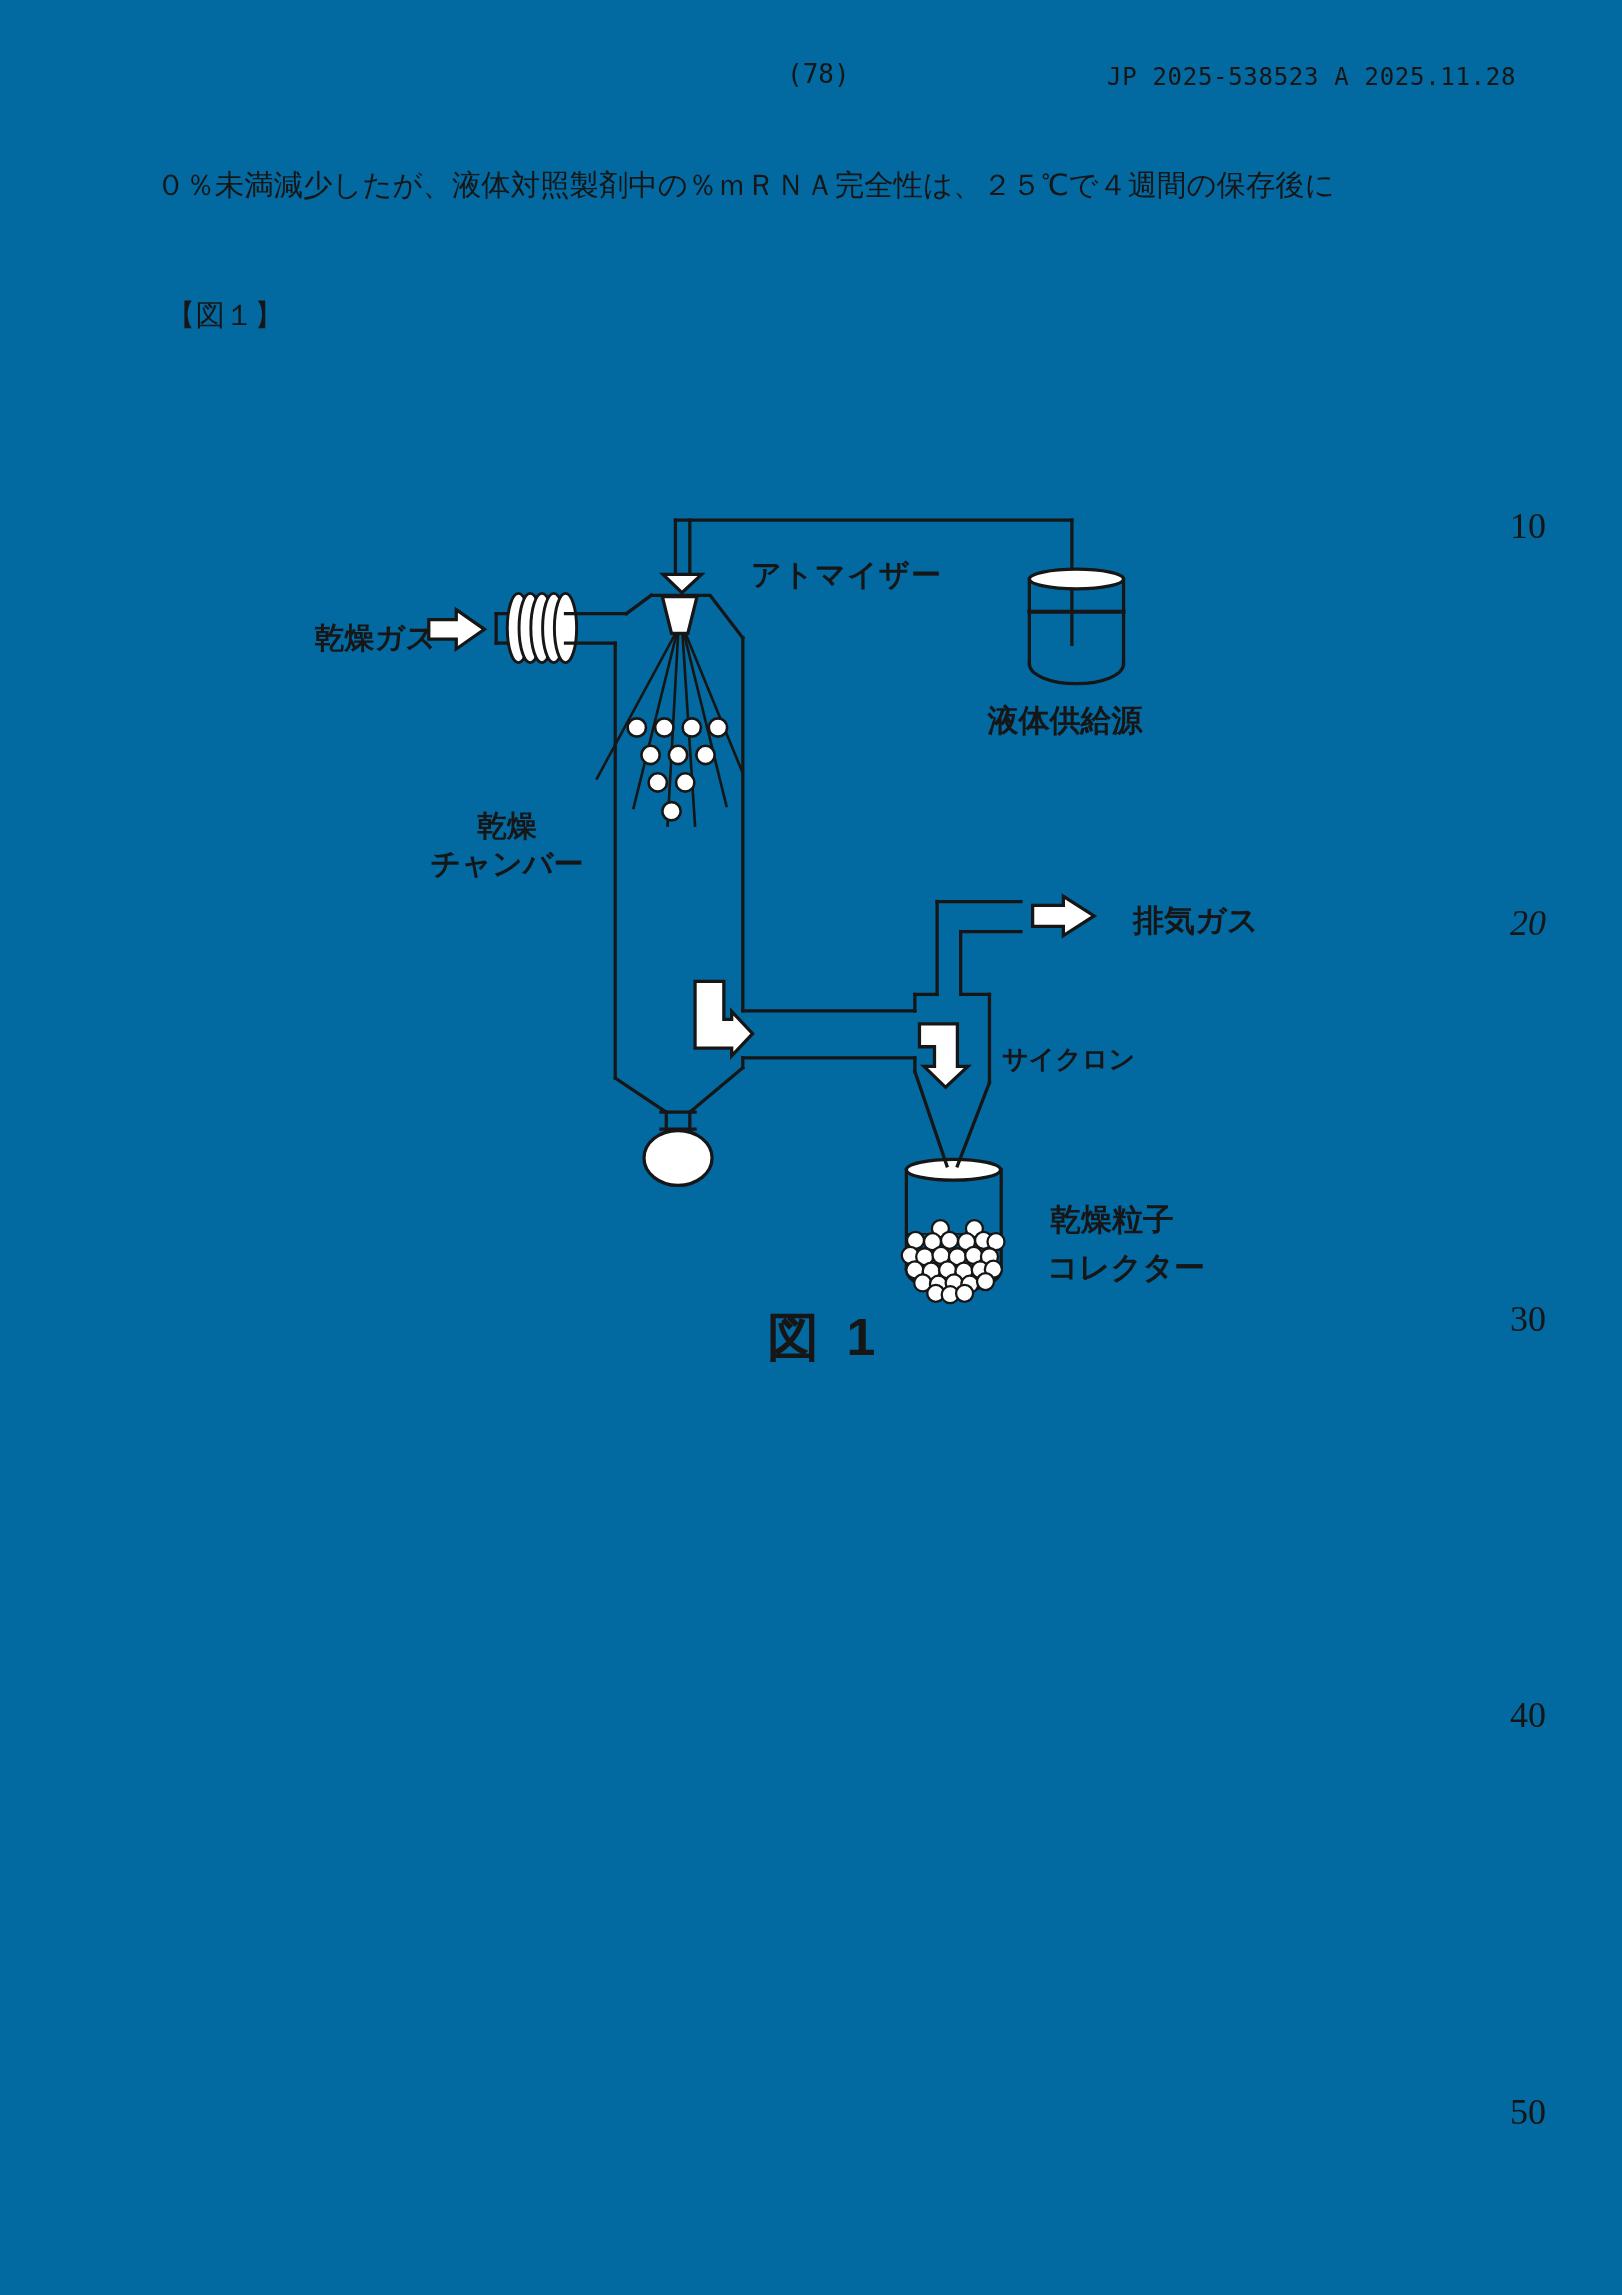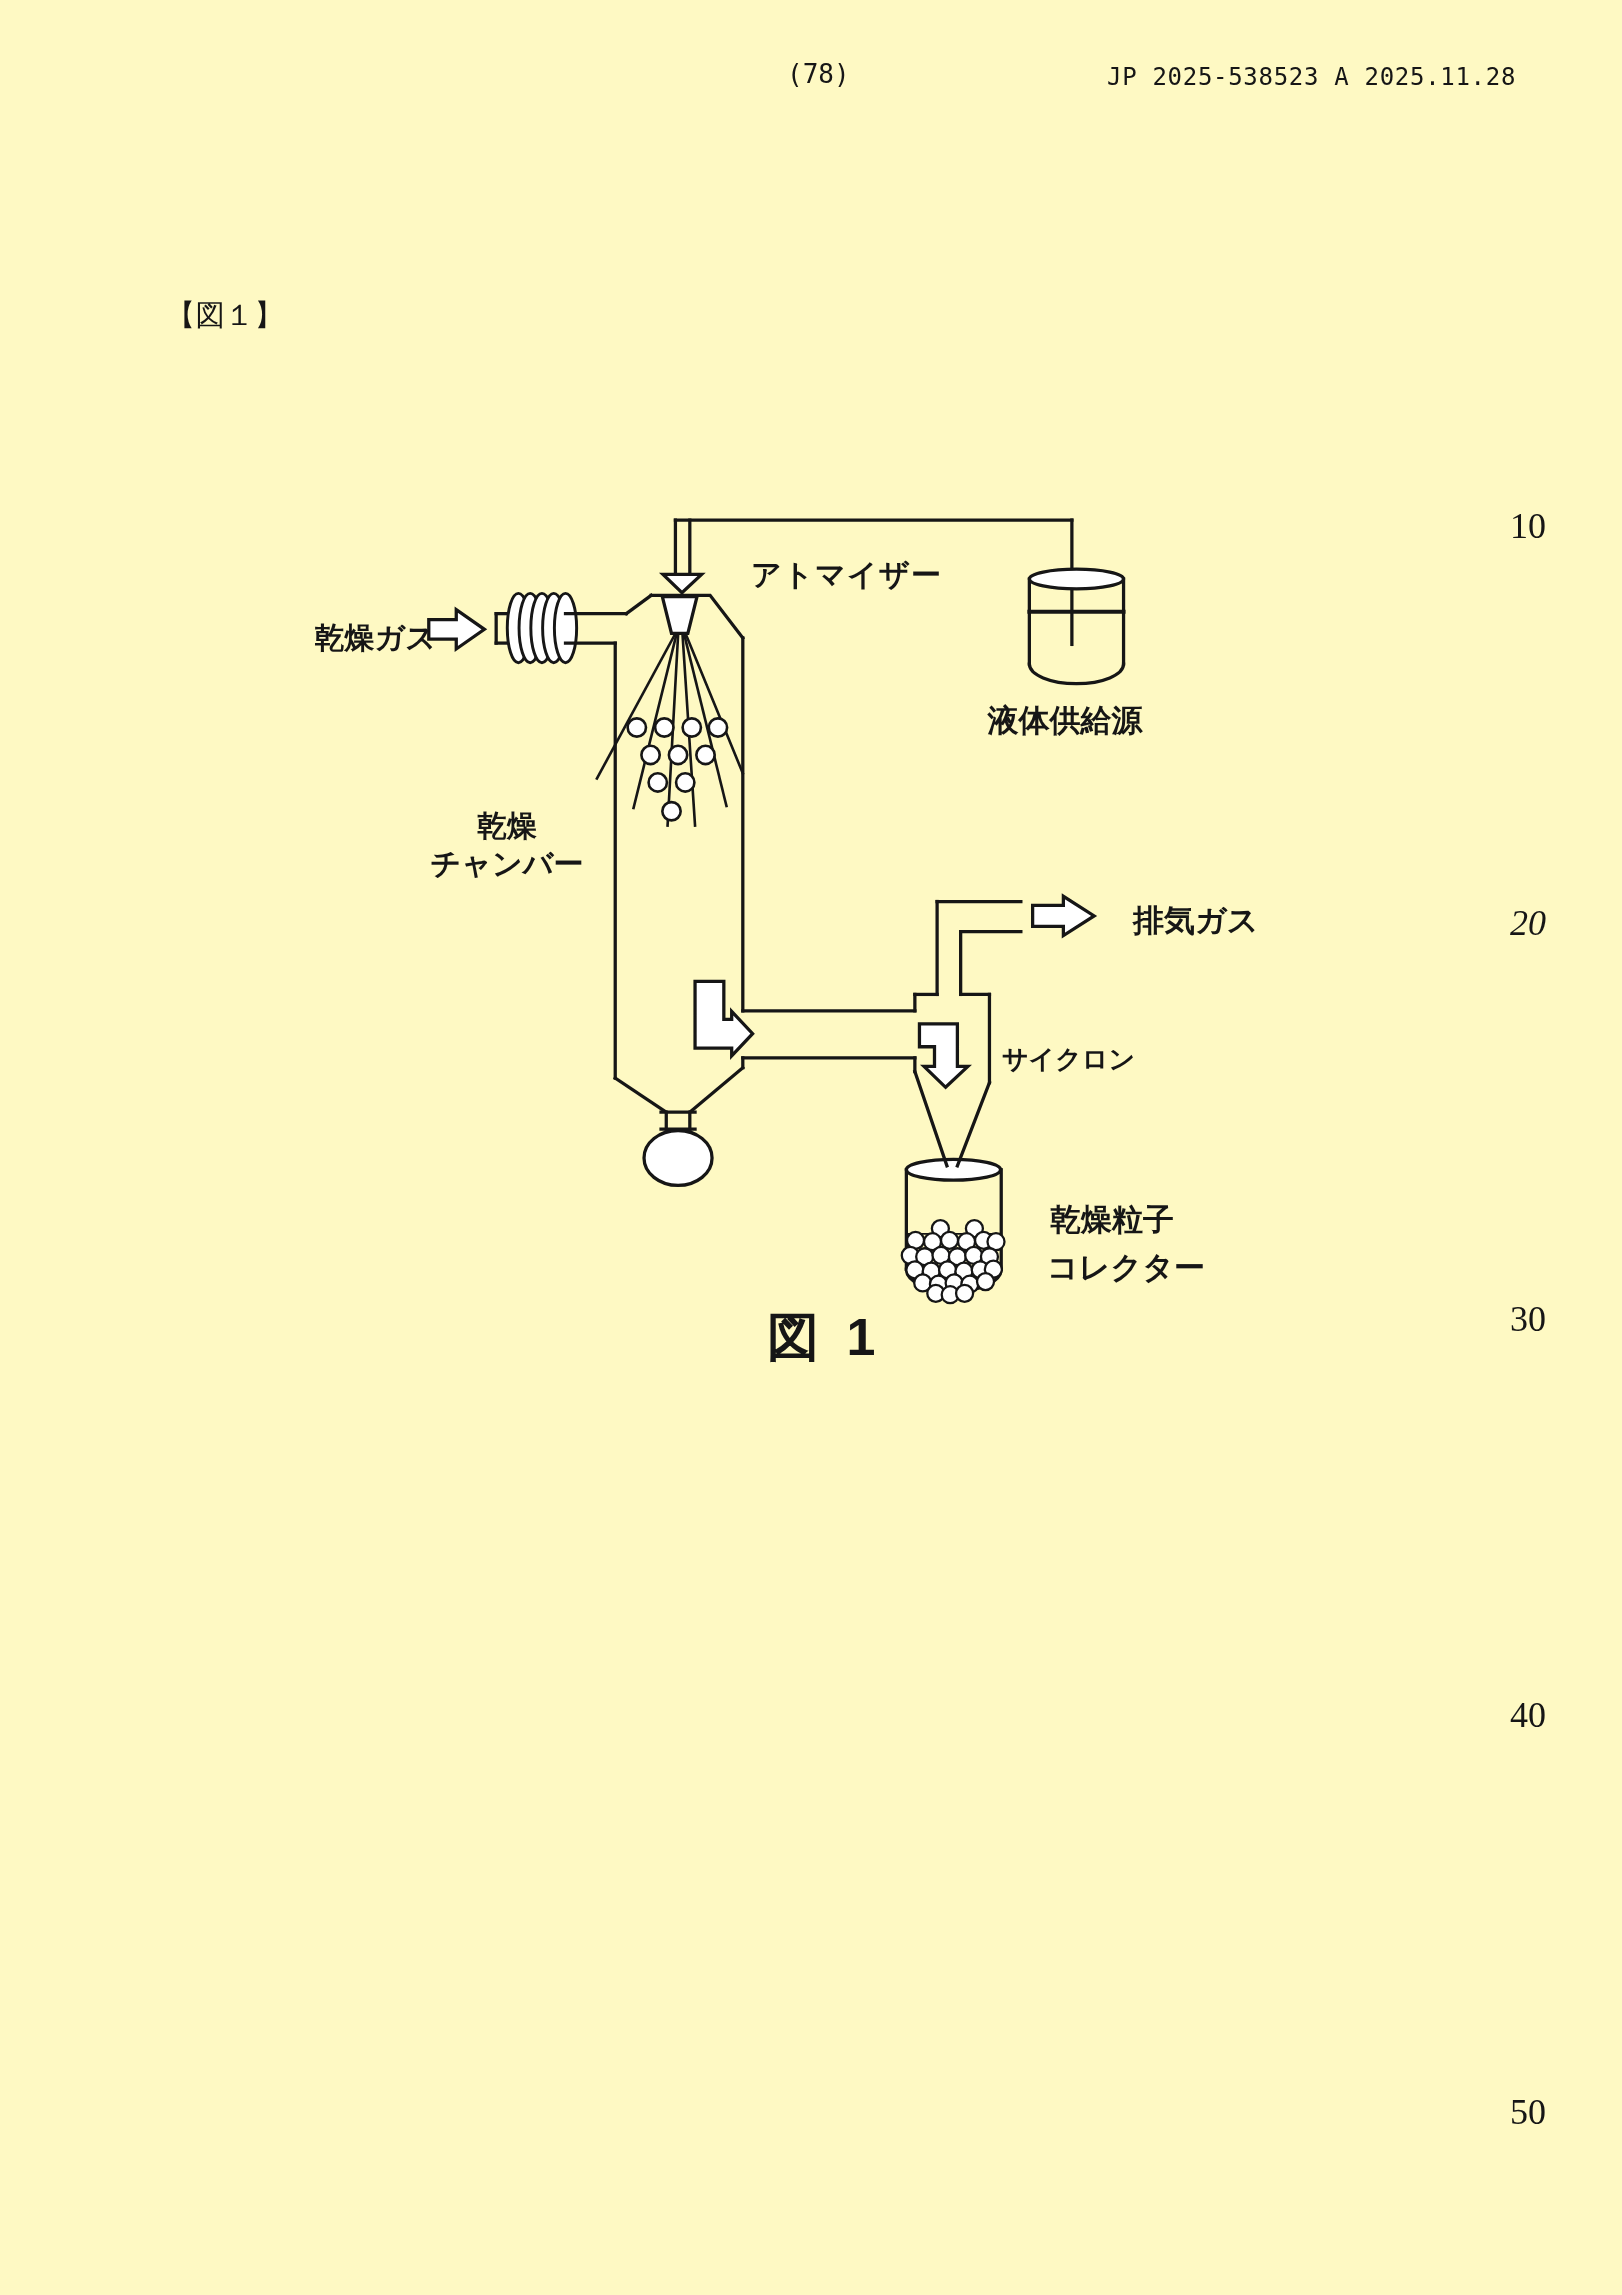--- a/index.html
+++ b/index.html
@@ -1,18 +1,18 @@
 <!DOCTYPE html>
 <html style="font-size:10.5px"><head>
 <meta charset="utf-8">
 <style>
   html,body{margin:0;padding:0;}
   body{width:1623px;height:2295px;background:#ffffff;position:relative;
        font-family:"Liberation Serif", serif;color:#161616;}
-  .page{position:absolute;inset:0;overflow:hidden;background:#fef9c3;}
+  .page{position:absolute;inset:0;overflow:hidden;background:#0369a1;}
   .abs{position:absolute;white-space:nowrap;}
   .hdr-page{left:787px;top:59px;font-family:"DejaVu Sans Mono",monospace;font-size:26px;}
   .hdr-pub{left:1107px;top:63px;font-family:"DejaVu Sans Mono",monospace;font-size:24px;letter-spacing:0.7px;}
   .body-line{left:156px;font-size:29.4px;letter-spacing:0px;}
   .bl1{top:166px;} .bl2{top:209px;} .bl3{top:253px;}
   .fig-tag{left:166px;top:296px;font-size:29.4px;}
   .lineno{left:1505px;width:46px;text-align:center;font-size:36px;}
   .ln10{top:505px;} .ln20{top:902px;font-style:italic;} .ln30{top:1298px;} .ln40{top:1694px;} .ln50{top:2091px;}
   .dlabel{font-family:"Liberation Sans",sans-serif;font-weight:bold;font-size:30px;color:#161616;}
   .lbl-drying-gas{left:285px;top:618px;width:151px;text-align:right;}
@@ -172,20 +172,21 @@
         <circle cx="1430" cy="1977" r="13" fill="#ffffff"></circle>
           <circle cx="1452" cy="1979" r="13" fill="#ffffff"></circle>
         <circle cx="1474" cy="1977" r="13" fill="#ffffff"></circle>
       </g>
     </g>
   </svg>
 
   <div class="abs hdr-page">(78)</div>
   <div class="abs hdr-pub">JP  2025-538523  A  2025.11.28</div>
 
+  <div class="abs body-line bl1">０％未満減少したが、液体対照製剤中の％ｍＲＮＡ完全性は、２５℃で４週間の保存後に</div>
   <div class="abs fig-tag">【図１】</div>
 
   <div class="abs lineno ln10">10</div>
   <div class="abs lineno ln20">20</div>
   <div class="abs lineno ln30">30</div>
   <div class="abs lineno ln40">40</div>
   <div class="abs lineno ln50">50</div>
 
   <div class="abs dlabel lbl-drying-gas">乾燥ガス</div>
   <div class="abs dlabel lbl-atomizer">アトマイザー</div>

